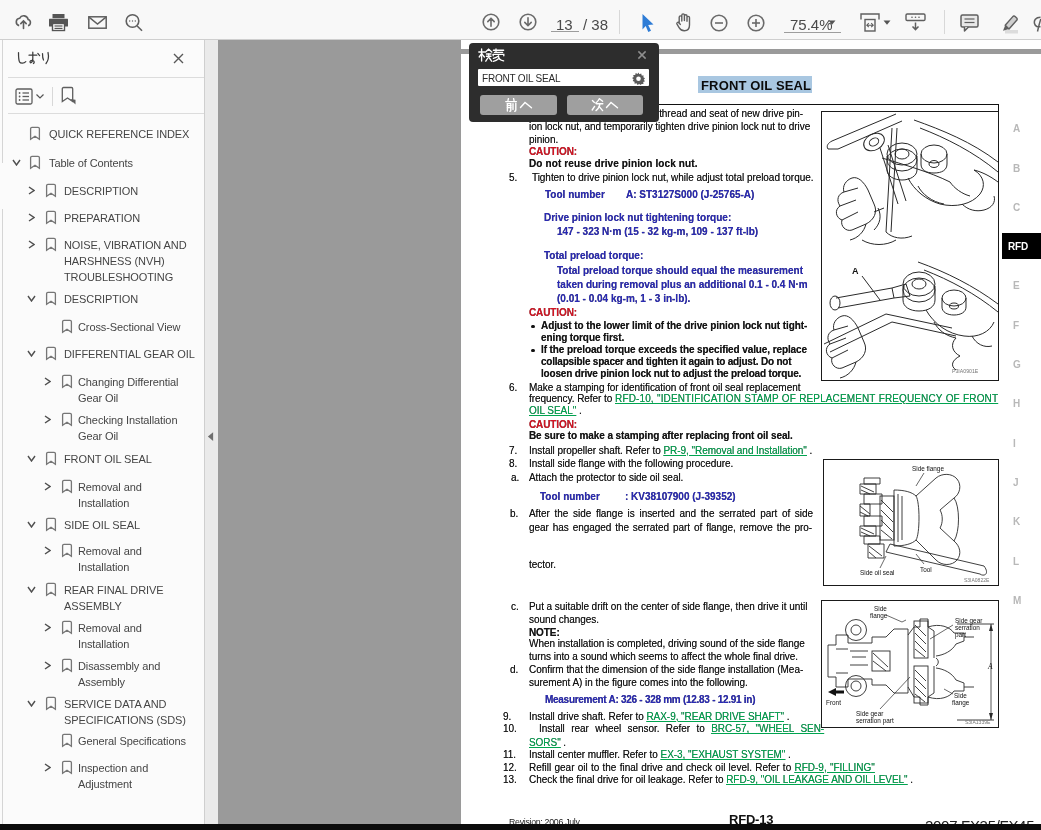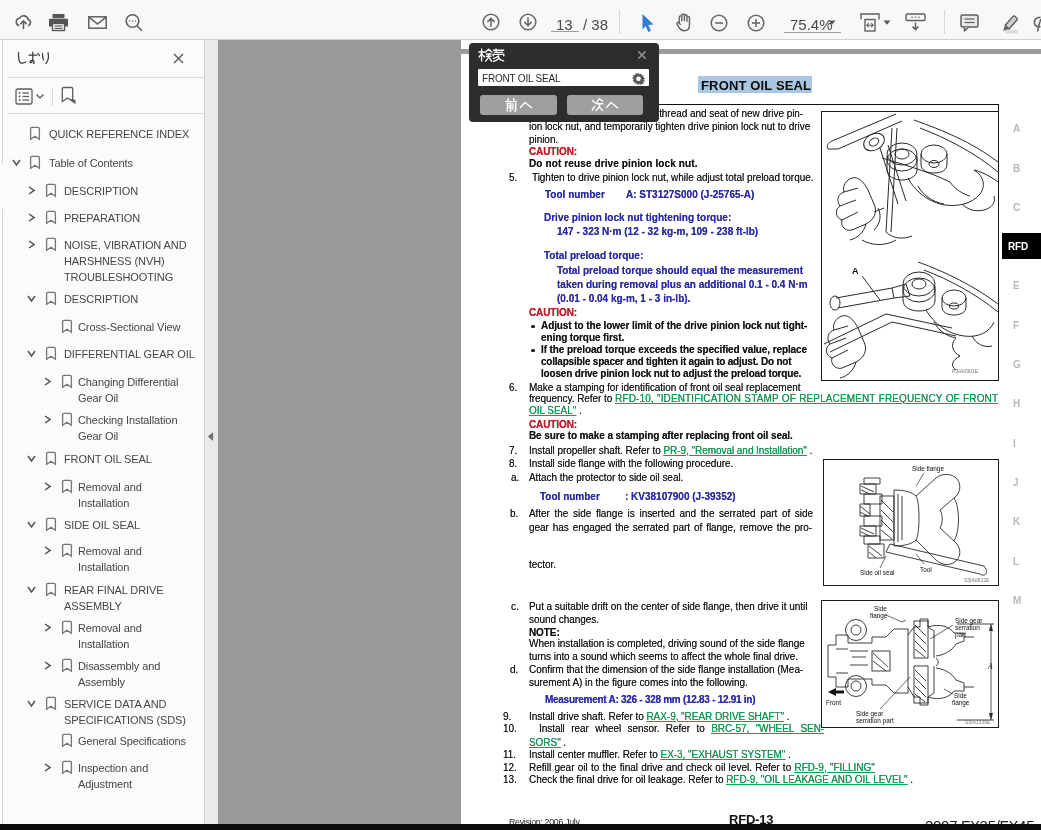--- a/index.html
+++ b/index.html
@@ -39,21 +39,21 @@
   <div class="b" style="left:529px;top:108.5px">Apply anti-corrosion oil to the thread and seat of new drive pin-</div>
   <div class="b" style="left:529px;top:122px">ion lock nut, and temporarily tighten drive pinion lock nut to drive</div>
   <div class="b" style="left:529px;top:135px">pinion.</div>
   <div class="b rd" style="left:529px;top:147px">CAUTION:</div>
   <div class="b bb" style="left:529px;top:158.5px;letter-spacing:0.12px">Do not reuse drive pinion lock nut.</div>
   <div class="b" style="left:509px;top:172.5px">5.</div>
   <div class="b" style="left:532px;top:172.5px">Tighten to drive pinion lock nut, while adjust total preload torque.</div>
   <div class="b bl" style="left:545px;top:189.5px">Tool number</div>
   <div class="b bl" style="left:626px;top:189.5px">A: ST3127S000 (J-25765-A)</div>
   <div class="b bl" style="left:544px;top:213px">Drive pinion lock nut tightening torque:</div>
-  <div class="b bl" style="left:557px;top:227px">147 - 323 N·m (12 - 32 kg-m, 109 - 238 ft-lb)</div>
+  <div class="b bl" style="left:557px;top:227px">147 - 323 N·m (15 - 32 kg-m, 109 - 137 ft-lb)</div>
   <div class="b bl" style="left:544px;top:250.5px">Total preload torque:</div>
   <div class="b bl" style="left:557px;top:266px">Total preload torque should equal the measurement</div>
   <div class="b bl" style="left:557px;top:280px">taken during removal plus an additional 0.1 - 0.4 N·m</div>
   <div class="b bl" style="left:557px;top:294px">(0.01 - 0.04 kg-m, 1 - 3 in-lb).</div>
   <div class="b rd" style="left:529px;top:308px">CAUTION:</div>
   <div class="abs" style="left:531px;top:324.5px;width:3.6px;height:3.6px;background:#111;border-radius:50%"></div>
   <div class="b bb" style="left:541px;top:321px;letter-spacing:-0.09px">Adjust to the lower limit of the drive pinion lock nut tight-</div>
   <div class="b bb" style="left:541px;top:333px">ening torque first.</div>
   <div class="abs" style="left:531px;top:348.5px;width:3.6px;height:3.6px;background:#111;border-radius:50%"></div>
   <div class="b bb" style="left:541px;top:345px">If the preload torque exceeds the specified value, replace</div>

